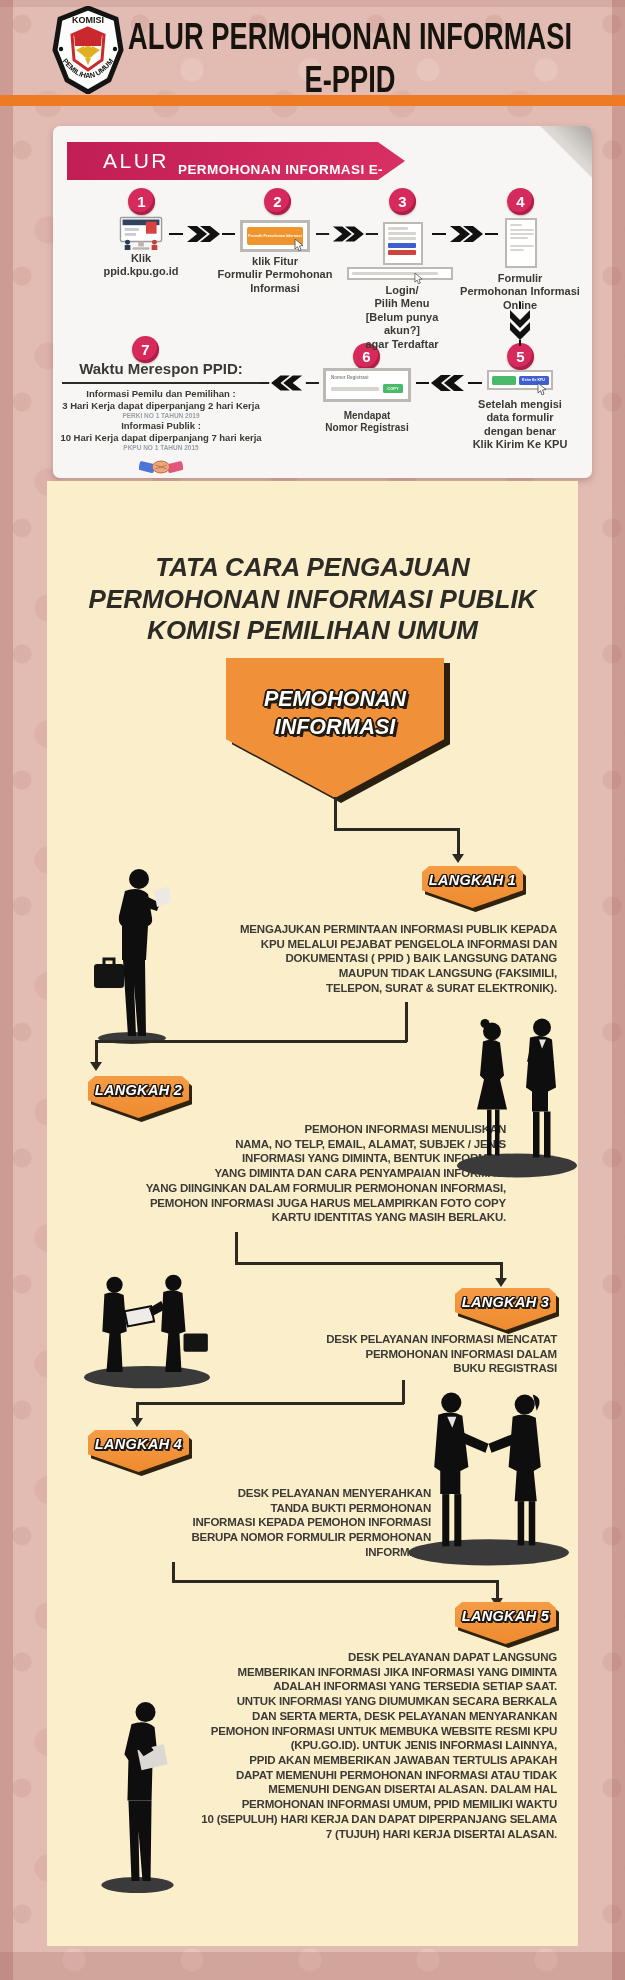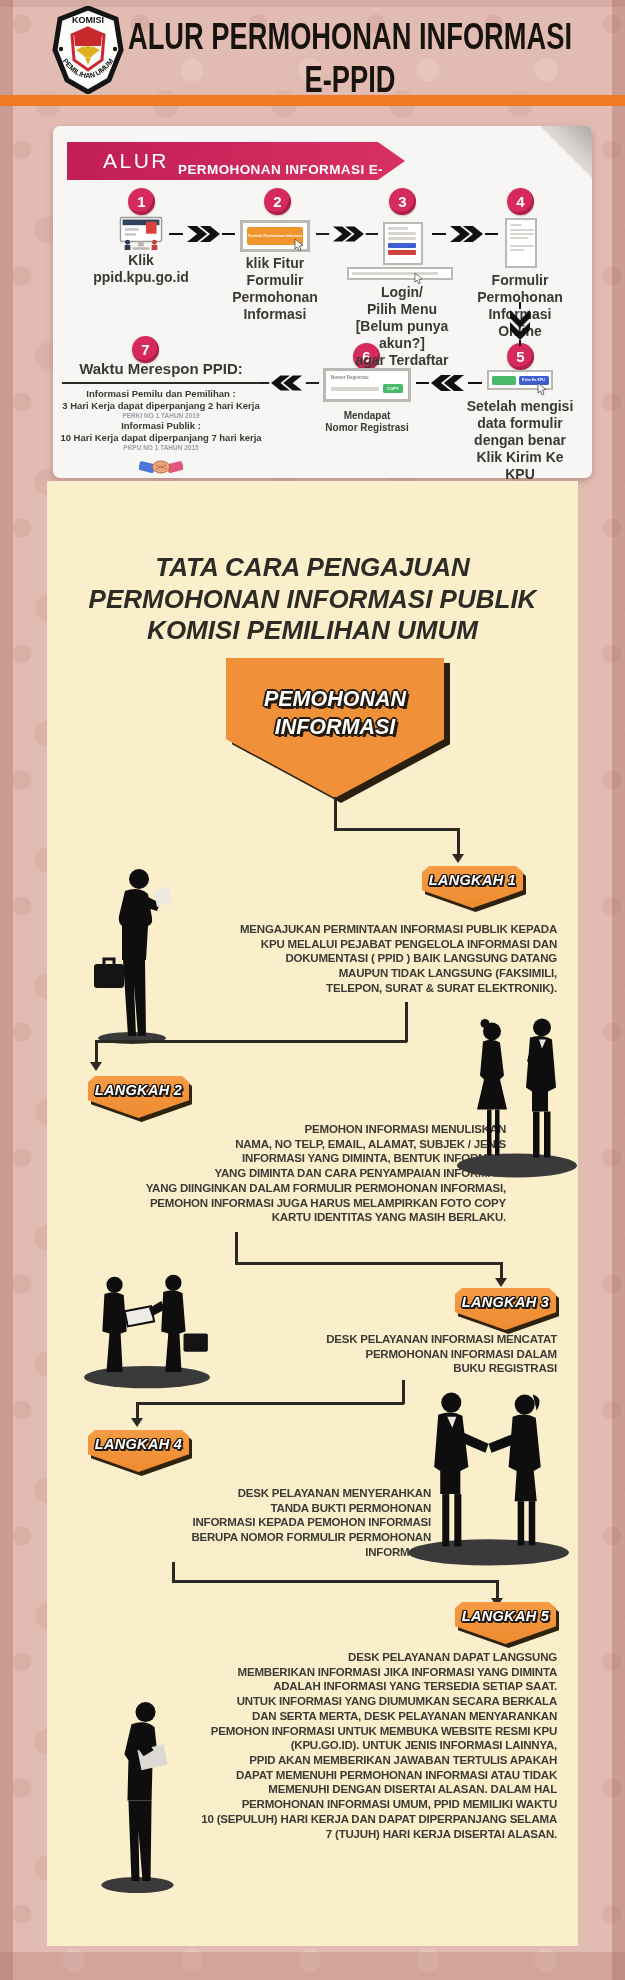--- a/index.html
+++ b/index.html
@@ -35,21 +35,21 @@
     clip-path:polygon(0 0,100% 0,100% 100%); }
   .fbanner { position:absolute; left:14px; top:16px; width:338px; height:38px;
     clip-path:polygon(0 0,92% 0,100% 50%,92% 100%,0 100%);
     background:linear-gradient(100deg,#c01e55 0%,#d93063 100%);
     display:flex; align-items:center; padding-left:16px; gap:9px; }
   .fb-light { font-size:21px; color:#fff; letter-spacing:2.5px;margin-left:20px; }
   .fb-bold  { font-size:13.5px; color:#fff; font-weight:bold; letter-spacing:.4px;margin-top:32px; }
   .num { position:absolute; width:27px; height:27px; border-radius:50%; background:#d62a5c;
     color:#fff; font-weight:bold; font-size:15px; text-align:center; line-height:27px;
     box-shadow:inset -2px -3px 0 rgba(120,10,40,.40), 0 1px 2px rgba(0,0,0,.25); }
-  .cap { position:absolute; text-align:center; font-size:14px; font-weight:bold;
+  .cap { position:absolute; text-align:center; font-size:11px; font-weight:bold;
     color:#3b3933; line-height:1.22; white-space:pre-line; }
   .fa { position:absolute; height:18px; }
   .illo-frame { position:absolute; background:#fff; border:3px solid #bcb9b5; }
   .orange-btn { background:#f0952d; border-radius:2px; color:#fff; font-size:3.5px; font-weight:bold;
     display:flex; align-items:center; justify-content:center; text-align:center; }
   .chip { border-radius:1.5px; color:#fff; font-weight:bold; font-size:3.5px;
     display:flex; align-items:center; justify-content:center; }
   .smudge { background:#d8d5d1; border-radius:1px; }
   .s7wrap { position:absolute; left:4px; top:234px; width:208px; display:flex;
     flex-direction:column; align-items:center; }

